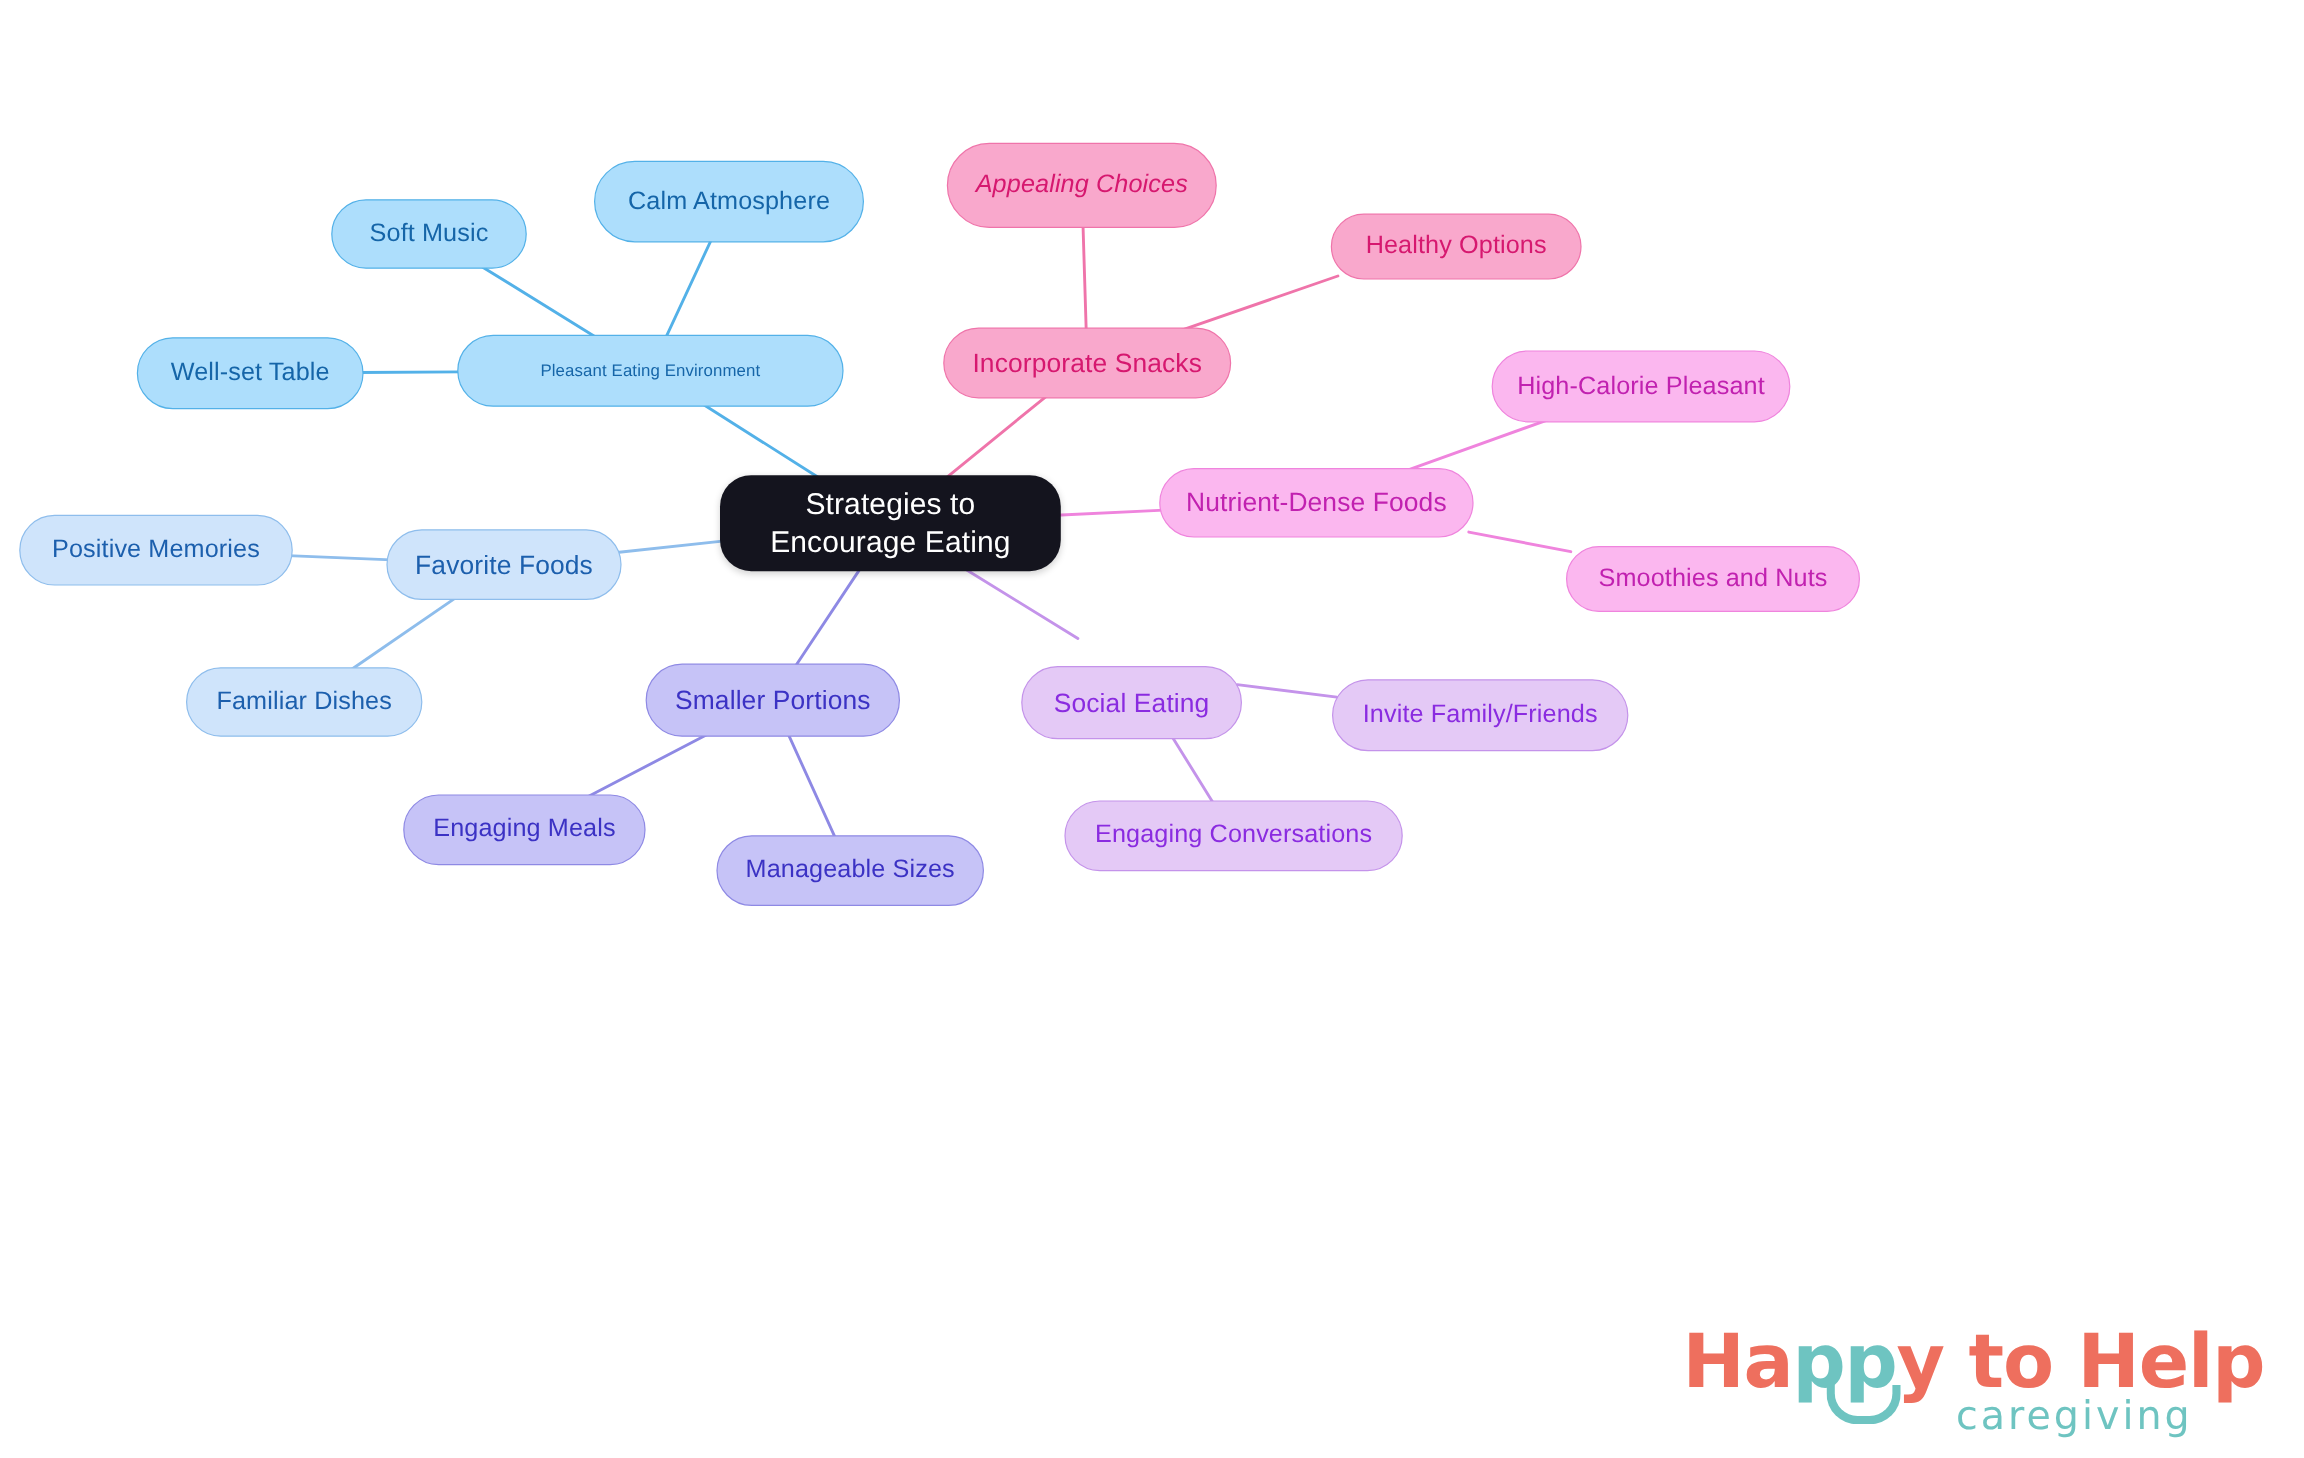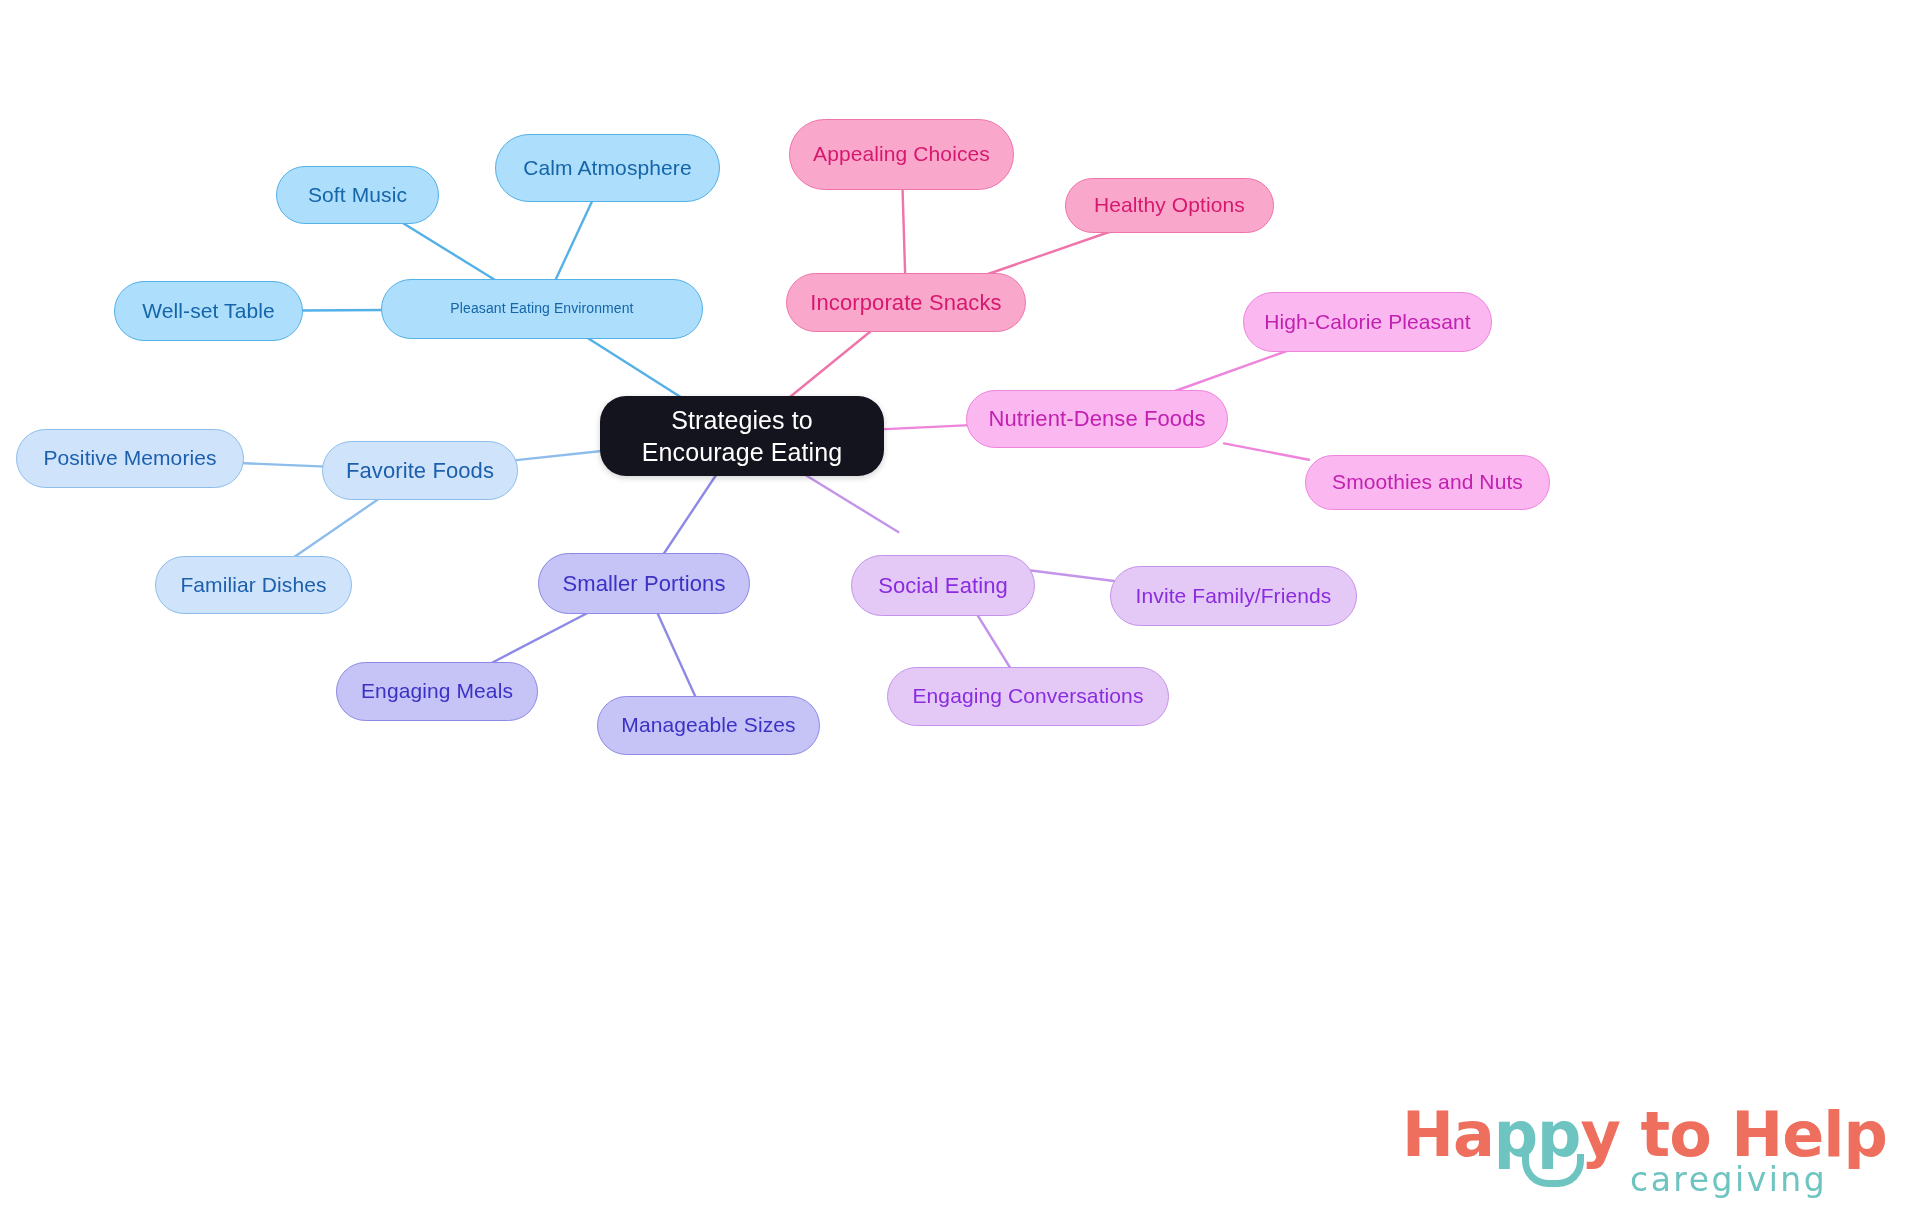--- a/index.html
+++ b/index.html
@@ -172,24 +172,24 @@
       </div>
       <div class="node sky" style="left: 495px; top: 134px; width: 225px; height: 68px; font-size: 21px;">
         <span>Calm Atmosphere</span>
       </div>
       <div class="node sky" style="left: 114px; top: 281px; width: 189px; height: 60px; font-size: 21px;">
         <span>Well-set Table</span>
       </div>
       <div class="node hotpink" style="left: 786px; top: 273px; width: 240px; height: 59px; font-size: 22px;">
         <span>Incorporate Snacks</span>
       </div>
-      <div class="node hotpink" style="left: 789px; top: 119px; width: 225px; height: 71px; font-size: 21px;">
+      <div class="node hotpink" style="left: 789px; top: 119px; width: 225px; height: 71px; font-size: 21px; font-style: italic;">
         <span>Appealing Choices</span>
       </div>
-      <div class="node hotpink" style="left: 1065px; top: 178px; width: 209px; height: 55px; font-size: 21px;">
+      <div class="node hotpink" style="left: 1109px; top: 178px; width: 209px; height: 55px; font-size: 21px;">
         <span>Healthy Options</span>
       </div>
       <div class="node lightmagenta" style="left: 966px; top: 390px; width: 262px; height: 58px; font-size: 22px;">
         <span>Nutrient-Dense Foods</span>
       </div>
       <div class="node lightmagenta" style="left: 1243px; top: 292px; width: 249px; height: 60px; font-size: 21px;">
         <span>High-Calorie Pleasant</span>
       </div>
       <div class="node lightmagenta" style="left: 1305px; top: 455px; width: 245px; height: 55px; font-size: 21px;">
         <span>Smoothies and Nuts</span>

